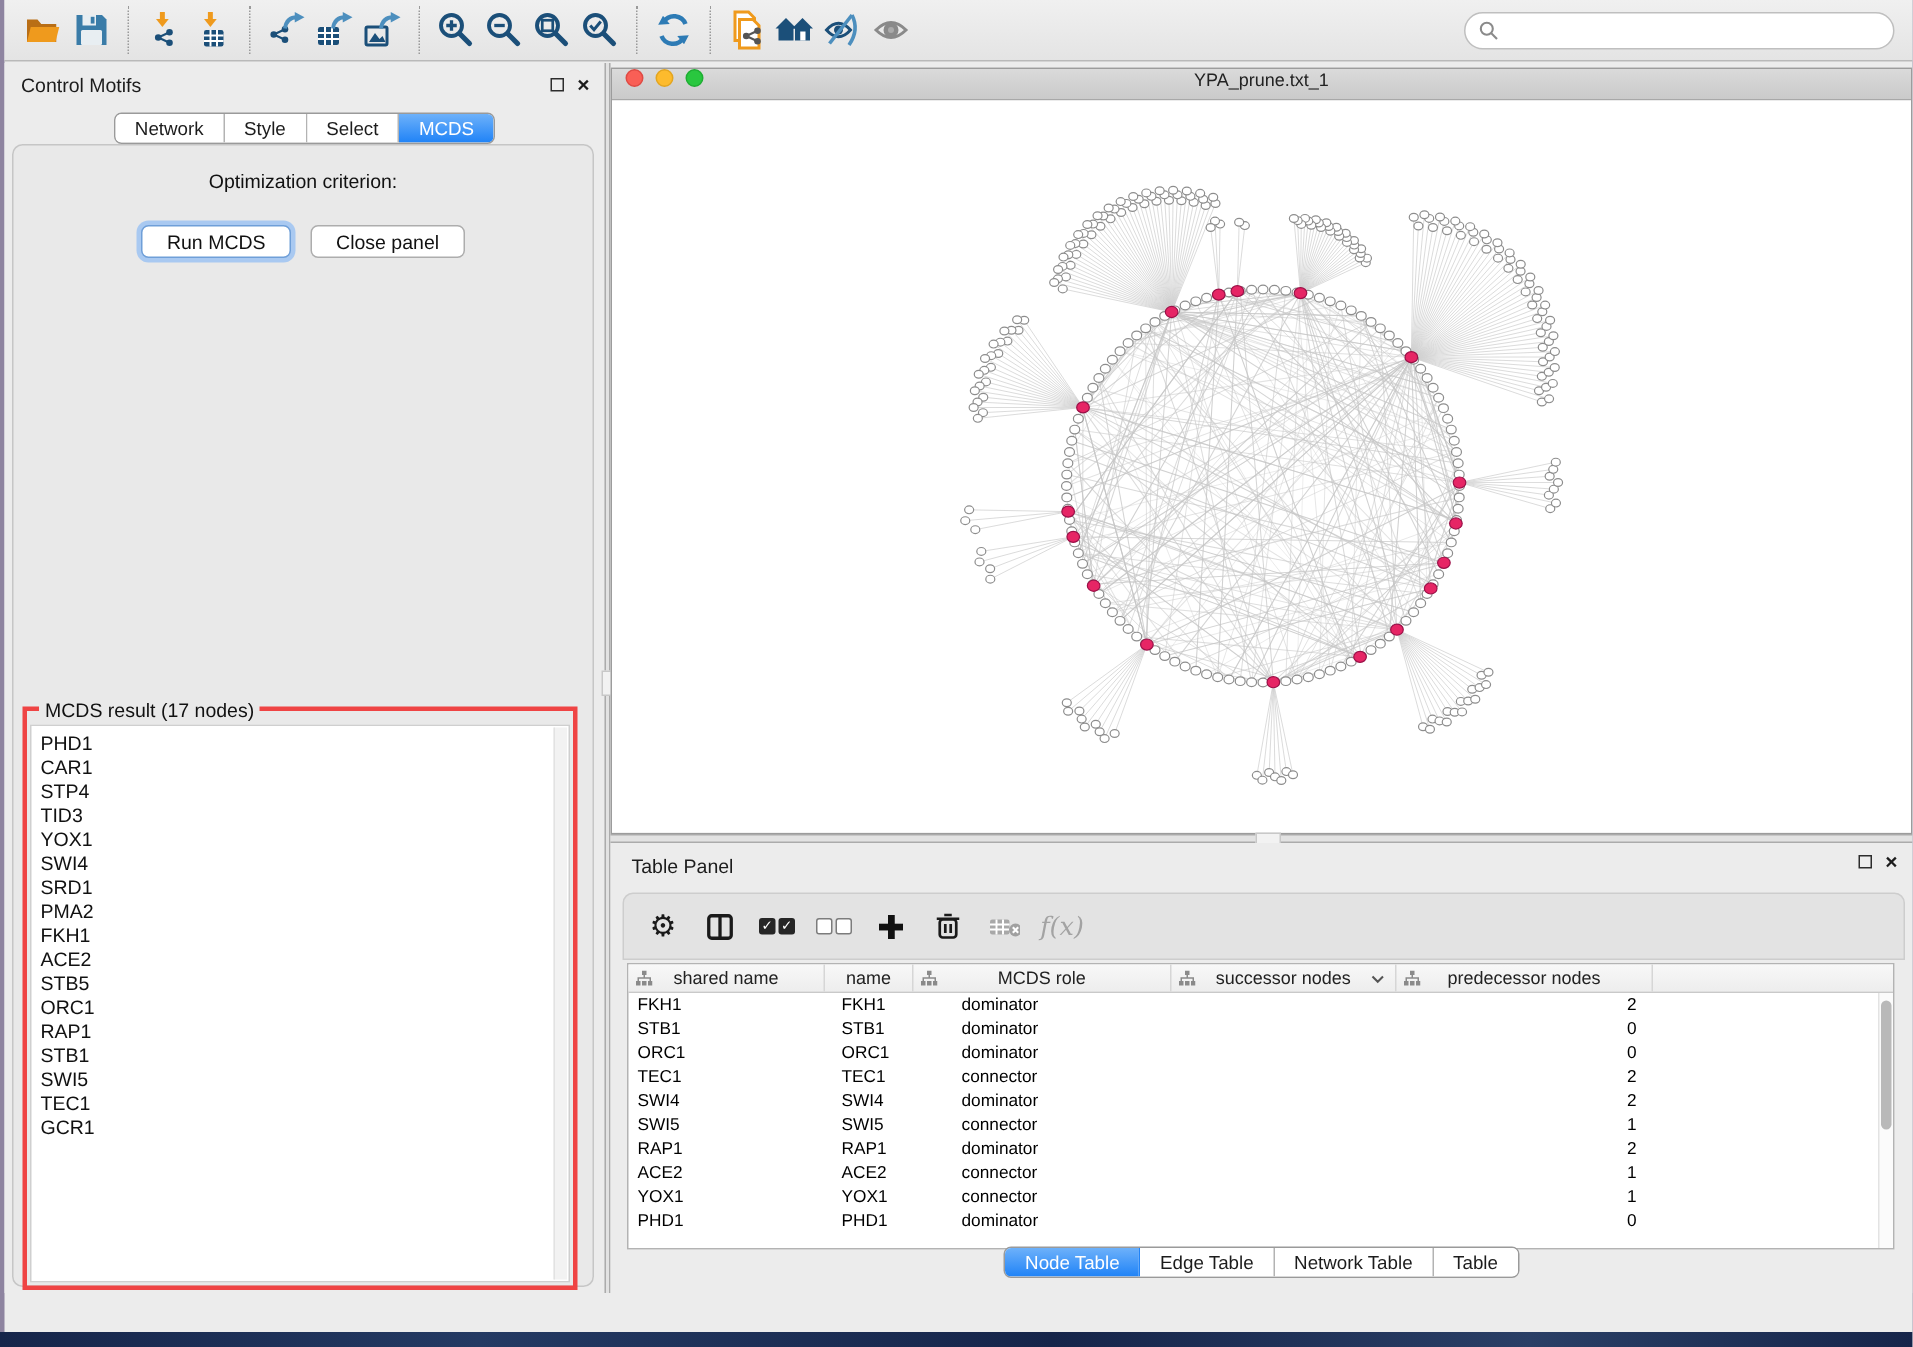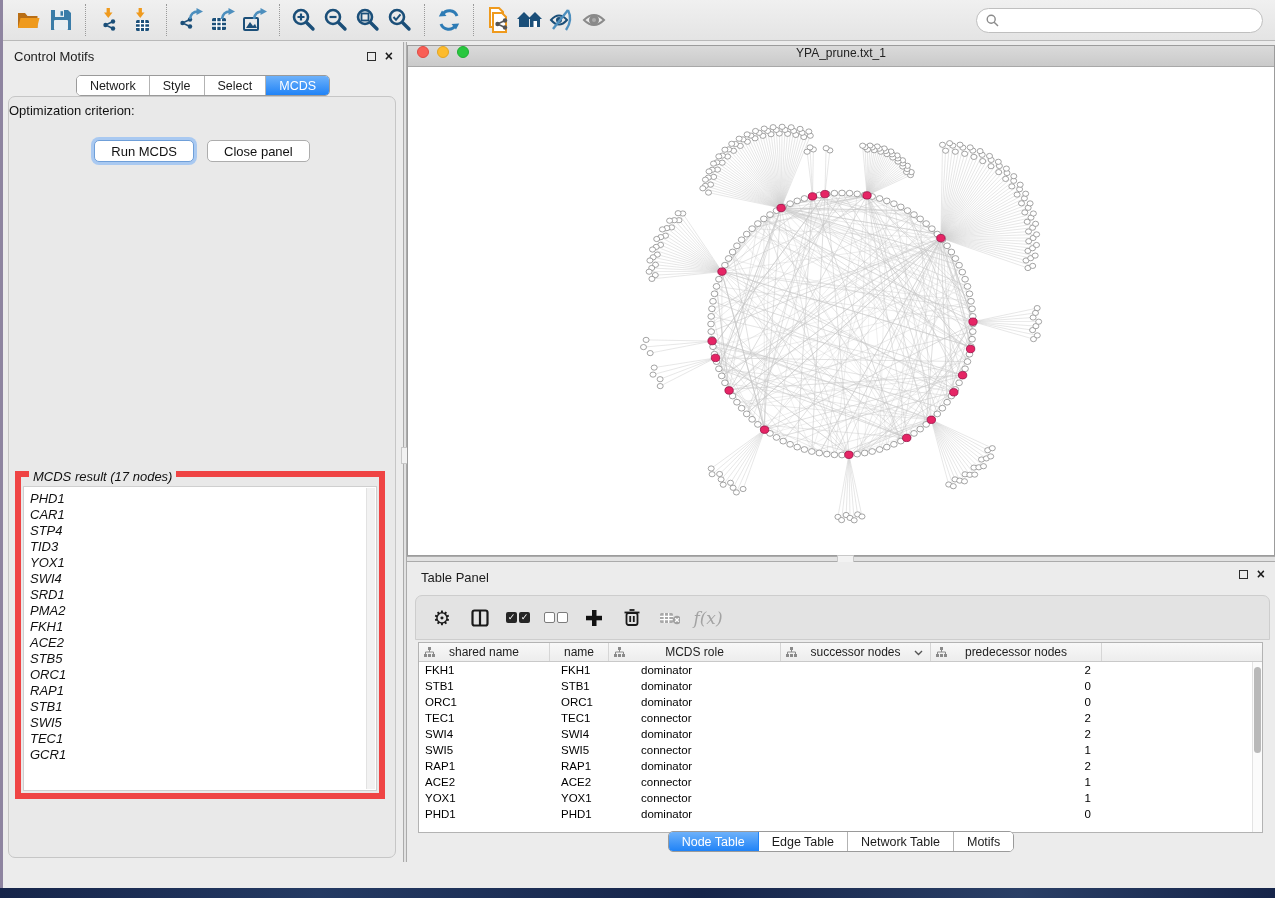--- a/index.html
+++ b/index.html
@@ -34,33 +34,33 @@
   .close-ic { font-size:14px; font-weight:700; color:#1c1c1c; line-height:9px; }
 
   .seg-tabs { display:inline-flex; border:1px solid #9a9a9a; border-radius:5px; overflow:hidden; background:#fff; height:21px; }
   .seg-tab { font-size:12.5px; color:#1c1c1c; padding:0 13px; display:flex; align-items:center; background:#fff; border-right:1px solid #b3b3b3; }
   .seg-tab:last-child { border-right:none; }
   .seg-tab.active { background:linear-gradient(#6db1fa,#2083f7); color:#fff; border-right-color:#2083f7; }
   .cp-tabs-row { position:absolute; top:33px; left:0; right:0; text-align:center; }
 
   .cp-content { position:absolute; left:5px; right:7px; top:54px; bottom:4px;
     background:#e9e9e9; border:1px solid #c6c6c6; border-radius:7px; }
-  .opt-label { text-align:left; margin-top:6px; font-size:13px; color:#111; }
+  .opt-label { text-align:center; margin-top:16px; font-size:13px; color:#111; }
   .opt-select { width:314px; height:22px; margin:13px auto 0; background:#fff; border:1px solid #a9a9a9;
     border-radius:5px; display:flex; align-items:center; position:relative; }
   .opt-select .val { font-size:12.5px; color:#111; padding-left:9px; white-space:nowrap; }
   .opt-stepper { position:absolute; right:0; top:0; width:20px; height:20px; border-radius:0 4px 4px 0;
     background:linear-gradient(#71b1fa,#2b86f2); display:flex; flex-direction:column; align-items:center; justify-content:center; gap:2px; }
   .tri-up { width:0; height:0; border-left:3.5px solid transparent; border-right:3.5px solid transparent; border-bottom:4.5px solid #fff; }
   .tri-dn { width:0; height:0; border-left:3.5px solid transparent; border-right:3.5px solid transparent; border-top:4.5px solid #fff; }
   .cp-buttons { display:flex; justify-content:center; gap:13px; margin-top:22px; }
   .btn { font-size:13px; color:#111; background:#fff; border:1px solid #adadad; border-radius:5px; padding:2px 16px; height:22px; }
   .btn.focus { border-color:#6f9fd8; box-shadow:0 0 0 3px #a9c9f1; }
 
-  .group-box { position:absolute; left:6px; width:370px; top:374px; height:328px; border:6px solid #ef4444;font-style:italic; }
+  .group-box { position:absolute; left:6px; width:370px; top:374px; height:389px; border:3px solid #ef4444; }
   .group-legend { position:absolute; top:-8px; left:8px; background:#e9e9e9; padding:0 4px; font-size:13px; color:#111; }
   .mcds-list { position:absolute; left:2px; right:2px; top:9px; bottom:2px; background:#fff; border:1px solid #cfcfcf; overflow:hidden; }
   .mcds-item { font-size:13px; color:#111; height:16px; line-height:16px; padding-left:6px; }
   .mcds-item:first-child { margin-top:4px; }
   .mcds-scroll { position:absolute; right:1px; top:1px; bottom:1px; width:9px; background:#f2f2f2; border-left:1px solid #e2e2e2; }
 
   
   .vsplit { position:absolute; left:400px; top:0; width:4px; height:820px; background:#e2e2e2; border-left:1px solid #ababab; border-right:1px solid #ababab; }
   .vsplit .grip { position:absolute; top:405px; left:-3px; width:8px; height:17px; background:#f2f2f2; border:1px solid #c8c8c8; }
   .hsplit { position:absolute; left:404px; top:514px; width:868px; height:6px; background:#e2e2e2; border-top:1px solid #ababab; border-bottom:1px solid #ababab; }
@@ -1374,19 +1374,19 @@
           </div>
         <div class="nt-scroll">
             <div class="nt-thumb"></div>
           </div>
       </div>
       <div class="bottom-tabs">
         <span class="seg-tabs" id="bottom-tabs">
             <span class="seg-tab active">Node Table</span>
             <span class="seg-tab">Edge Table</span>
             <span class="seg-tab">Network Table</span>
-            <span class="seg-tab">Motifs</span>
+            <span class="seg-tab">Table</span>
           </span>
       </div>
     </div>
   </div>
 
 </div>
 
 </body></html>

